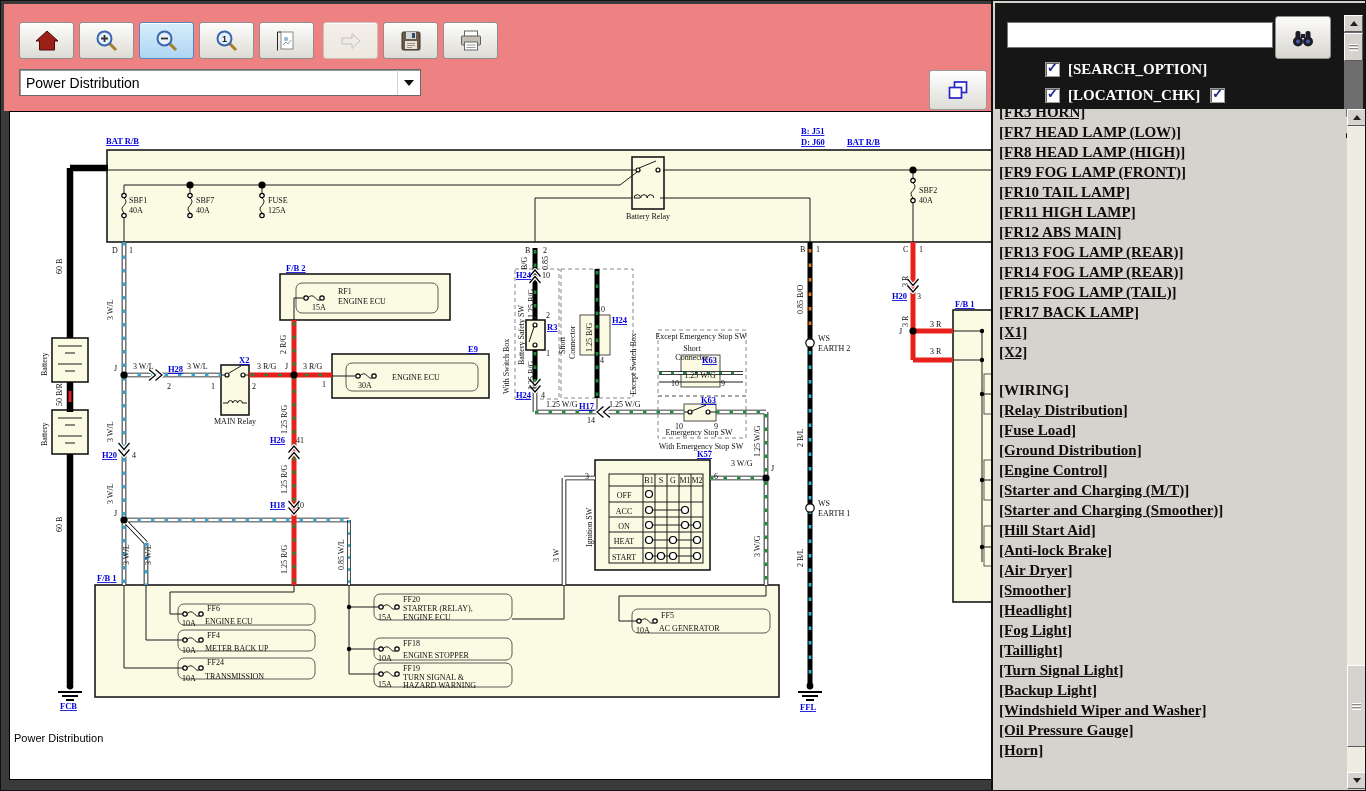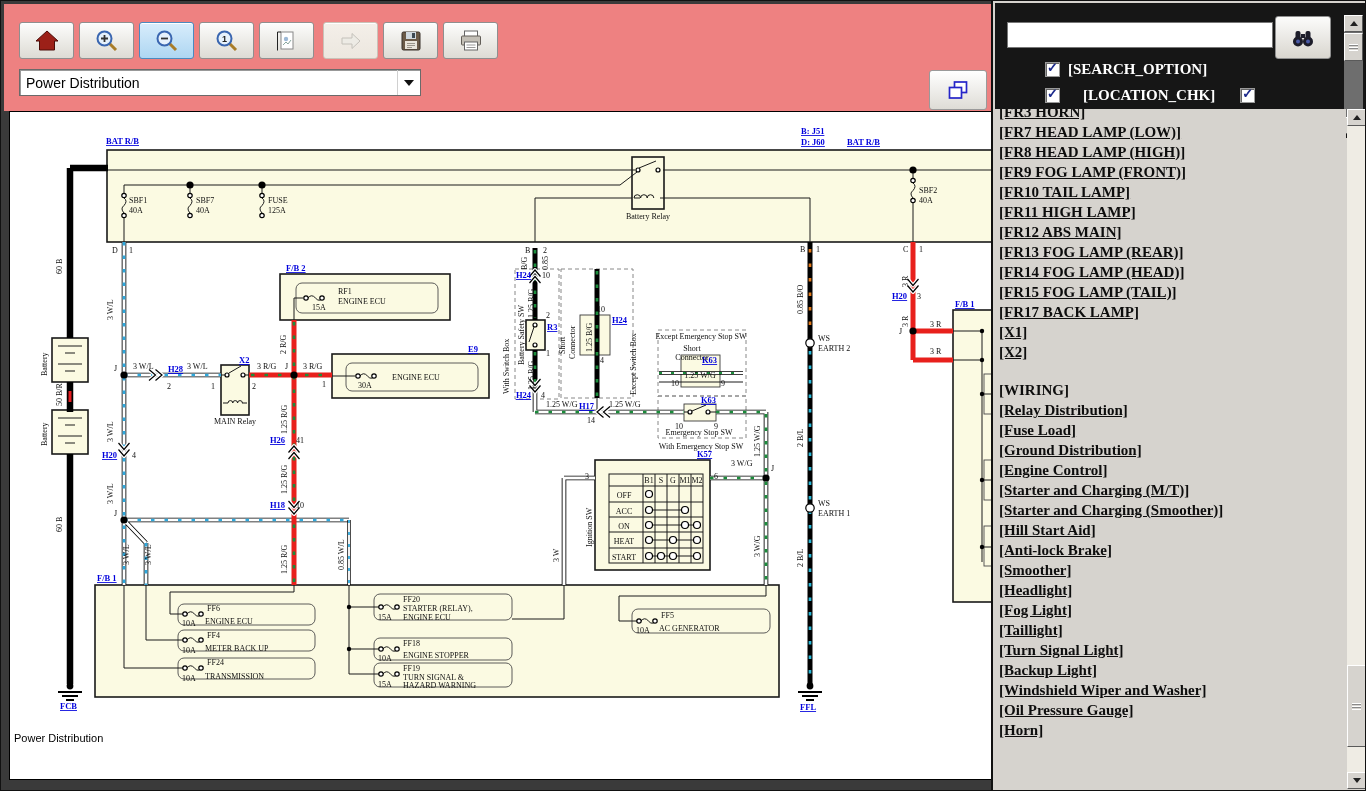--- a/index.html
+++ b/index.html
@@ -539,21 +539,21 @@
                 <rect x="11" y="9" width="4" height="4"></rect>
               </g>
               <circle cx="8" cy="16.5" r="2" fill="#4a5aa8"></circle>
               <circle cx="18" cy="16.5" r="2" fill="#4a5aa8"></circle>
             </svg></span>
         </div>
       <div class="optrow" style="top:58px;">
         <span class="cb checked" id="cb0"></span>
         <span>[SEARCH_OPTION]</span>
       </div>
-      <div class="optrow" style="top:84px;gap:15px;">
+      <div class="optrow" style="top:84px;">
         <span class="cb checked" id="cb1"></span>
         <span>[LOCATION_CHK]</span>
         <span class="cb trail checked" id="cb2"></span>
       </div>
       <div class="vsb" style="right:4px;top:12px;bottom:4px;">
         <div class="sbu">
             <span class="tri-u"></span>
           </div>
         <div style="position:absolute;top:17px;bottom:17px;left:0;right:0;" class="darksb"></div>
         <div class="thumb" style="top:18px;height:28px;">
@@ -566,34 +566,35 @@
     </div>
     <div class="llist" id="linkList">
         <a class="slink" style="margin-top: -7px;">[FR3 HORN]</a>
         <a class="slink">[FR7 HEAD LAMP (LOW)]</a>
         <a class="slink">[FR8 HEAD LAMP (HIGH)]</a>
         <a class="slink">[FR9 FOG LAMP (FRONT)]</a>
         <a class="slink">[FR10 TAIL LAMP]</a>
         <a class="slink">[FR11 HIGH LAMP]</a>
         <a class="slink">[FR12 ABS MAIN]</a>
         <a class="slink">[FR13 FOG LAMP (REAR)]</a>
-        <a class="slink">[FR14 FOG LAMP (HEAD)]</a>
+        <a class="slink">[FR14 FOG LAMP (REAR)]</a>
         <a class="slink">[FR15 FOG LAMP (TAIL)]</a>
         <a class="slink">[FR17 BACK LAMP]</a>
         <a class="slink">[X1]</a>
         <a class="slink">[X2]</a>
         <div class="lheader">[WIRING]</div>
         <a class="slink">[Relay Distribution]</a>
         <a class="slink">[Fuse Load]</a>
         <a class="slink">[Ground Distribution]</a>
         <a class="slink">[Engine Control]</a>
         <a class="slink">[Starter and Charging (M/T)]</a>
         <a class="slink">[Starter and Charging (Smoother)]</a>
         <a class="slink">[Hill Start Aid]</a>
         <a class="slink">[Anti-lock Brake]</a>
+        <a class="slink">[Air Dryer]</a>
         <a class="slink">[Smoother]</a>
         <a class="slink">[Headlight]</a>
         <a class="slink">[Fog Light]</a>
         <a class="slink">[Taillight]</a>
         <a class="slink">[Turn Signal Light]</a>
         <a class="slink">[Backup Light]</a>
         <a class="slink">[Windshield Wiper and Washer]</a>
         <a class="slink">[Oil Pressure Gauge]</a>
         <a class="slink">[Horn]</a>
       </div>

